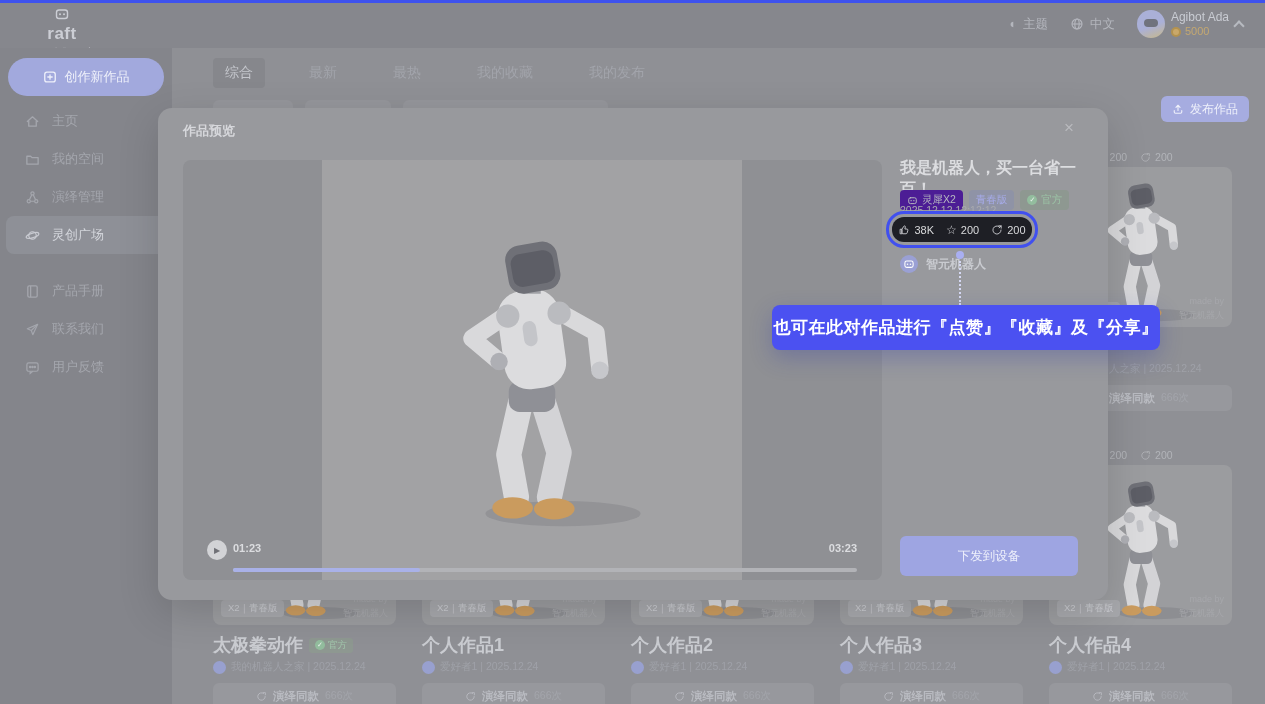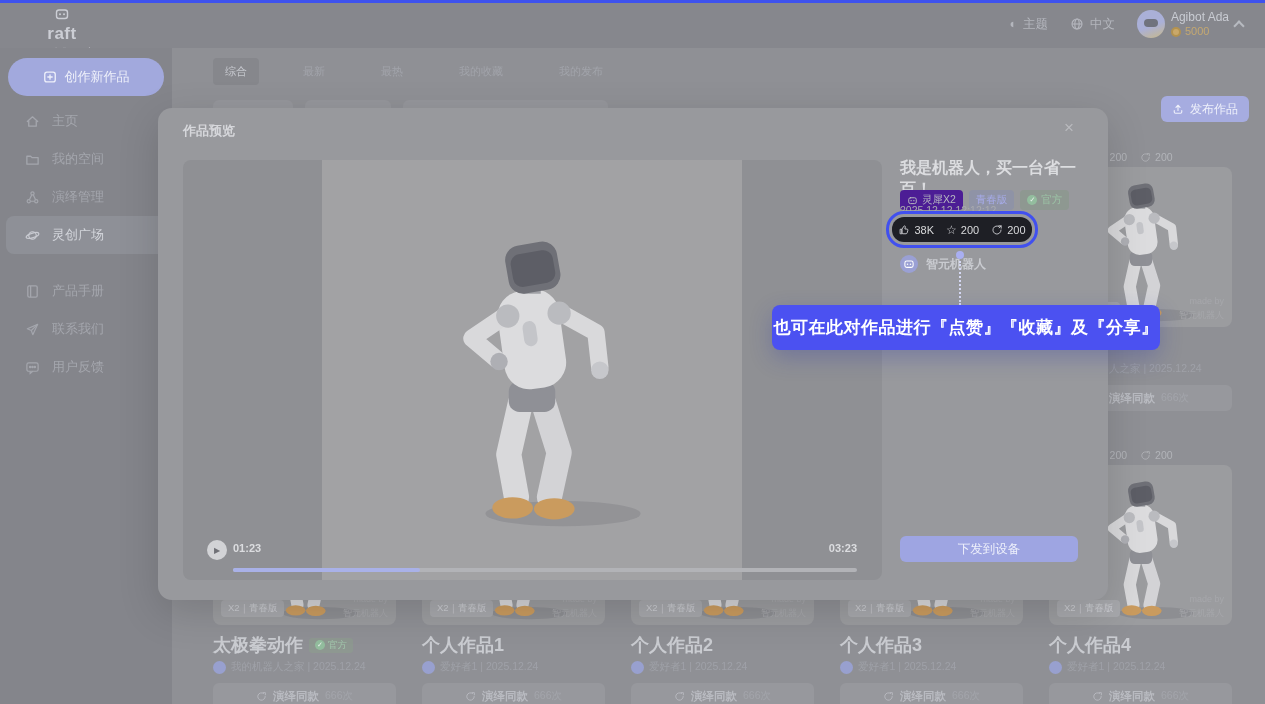--- a/index.html
+++ b/index.html
@@ -29,21 +29,21 @@
   .m-item{height:38px;display:flex;align-items:center;gap:12px;padding-left:25px;color:#a4a6ad;font-size:13px;}
   .m-item.active{background:#8e9097;border-radius:8px;margin:0 6px;padding-left:19px;color:#d3d5db;}
   .m-gap{height:18px;}
   .promo{position:absolute;left:8px;top:549px;width:157px;height:98px;border-radius:10px;background:#94959c;overflow:hidden;}
   .promo-t{display:flex;align-items:center;gap:5px;margin:14px 0 0 12px;color:#d3d5da;font-size:12px;font-weight:bold;}
   .promo-s{margin:6px 0 0 12px;color:#a7a9b0;font-size:10.5px;}
   .promo-b{position:absolute;left:0;bottom:0;width:100%;height:33px;background:#9aa0d6;color:#e9ebf7;font-size:12px;display:flex;align-items:center;justify-content:center;}
   
   .content{position:absolute;left:172px;top:48px;width:1093px;height:656px;background:#8f9095;z-index:1;}
   .tabs{position:absolute;left:41px;top:10px;display:flex;align-items:center;gap:32px;}
-  .tab{font-size:11px;color:#a2a4ab;padding:6px 12px;text-align:center;}
+  .tab{font-size:14px;color:#a2a4ab;padding:6px 12px;text-align:center;}
   .tab.active{background:#86878c;border-radius:4px;color:#c6c8ce;}
   .filters{position:absolute;left:41px;top:52px;display:flex;gap:12px;}
   .fpill{height:26px;border-radius:6px;background:#95969b;}
   .publish-btn{position:absolute;left:989px;top:48px;width:88px;height:26px;border-radius:6px;background:#a6ace0;color:#eef0fa;font-size:12px;display:flex;align-items:center;justify-content:center;gap:6px;}
   
   .card{position:absolute;width:183px;}
   .cstats{display:flex;align-items:center;gap:13px;height:14px;color:#b2b4b9;font-size:10.5px;}
   .cst{display:flex;align-items:center;gap:4px;}
   .star{font-weight:normal;font-size:11px;color:#b2b4b9;}
   .cimg{position:relative;margin-top:3px;height:160px;border-radius:8px;background:#9b9c9f;overflow:hidden;}
@@ -74,21 +74,21 @@
   .wtitle{position:absolute;left:742px;top:50px;width:190px;font-size:16px;font-weight:bold;color:#dcdde0;line-height:1.3;}
   .wtags{position:absolute;left:742px;top:82px;display:flex;gap:6px;align-items:center;}
   .wtag{height:20px;display:inline-flex;align-items:center;gap:4px;border-radius:4px;padding:0 7px;font-size:10.5px;}
   .wtag.model{background:#4c1d95;color:#b7b9c0;}
   .wtag.edition{background:#8f93a6;color:#a6abe8;}
   .wtag.official{background:#8e9891;color:#9cc3a6;}
   .wmeta{position:absolute;left:742px;top:96px;font-size:10.5px;color:#a8aaaf;white-space:nowrap;}
   .wauthor{position:absolute;left:742px;top:147px;display:flex;align-items:center;gap:8px;}
   .wauthor b{font-size:12px;color:#c9cbd0;font-weight:bold;}
   .wav{width:18px;height:18px;border-radius:50%;background:#9aa0d4;display:flex;align-items:center;justify-content:center;}
-  .deploy{position:absolute;left:742px;top:428px;width:178px;height:26px;border-radius:6px;background:#9ea5e2;color:#eef0fb;font-size:12.5px;display:flex;align-items:center;justify-content:center;}
+  .deploy{position:absolute;left:742px;top:428px;width:178px;height:40px;border-radius:6px;background:#9ea5e2;color:#eef0fb;font-size:12.5px;display:flex;align-items:center;justify-content:center;}
   
   .ring{position:absolute;left:886px;top:211px;width:152px;height:37px;border:3px solid #4150ef;border-radius:18px;z-index:60;}
   .spill{position:absolute;left:892px;top:217px;width:140px;height:25px;border-radius:12px;background:#1e1f25;z-index:61;display:flex;align-items:center;justify-content:center;gap:12px;color:#d9dadc;font-size:11px;}
   .spill .grp{display:flex;align-items:center;gap:4px;}
   .spill .star{color:#cdced2;font-size:12px;}
   .sdot{position:absolute;left:956px;top:251px;width:8px;height:8px;border-radius:50%;background:#a9aff2;z-index:60;}
   .sdash{position:absolute;left:959px;top:261px;height:44px;border-left:2px dotted #d5d8f3;z-index:60;}
   .tooltip{position:absolute;left:772px;top:305px;width:388px;height:45px;background:#4b51f1;border-radius:8px;z-index:62;display:flex;align-items:center;justify-content:center;color:#ffffff;font-size:17px;font-weight:bold;letter-spacing:.5px;box-shadow:0 8px 22px rgba(40,50,170,.28);}
 </style>
 </head>

